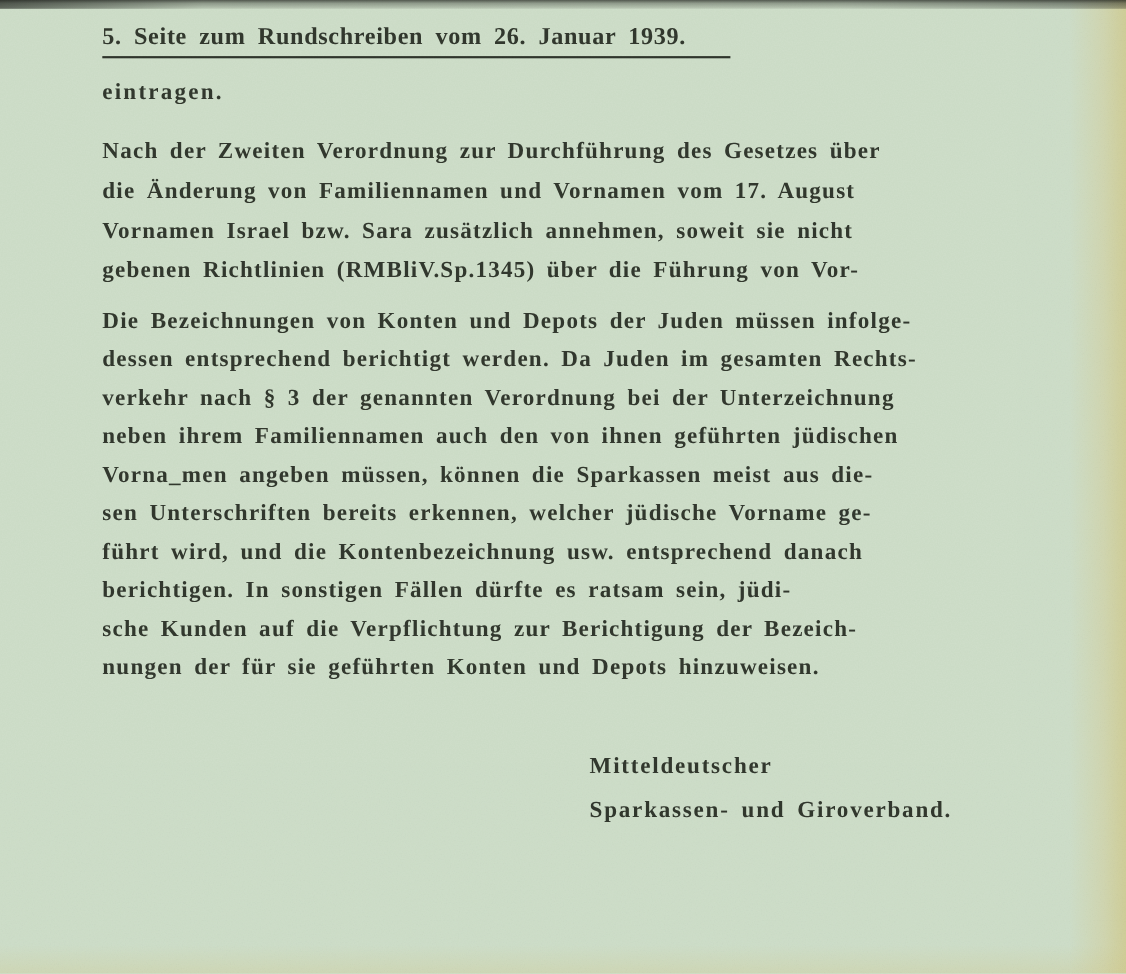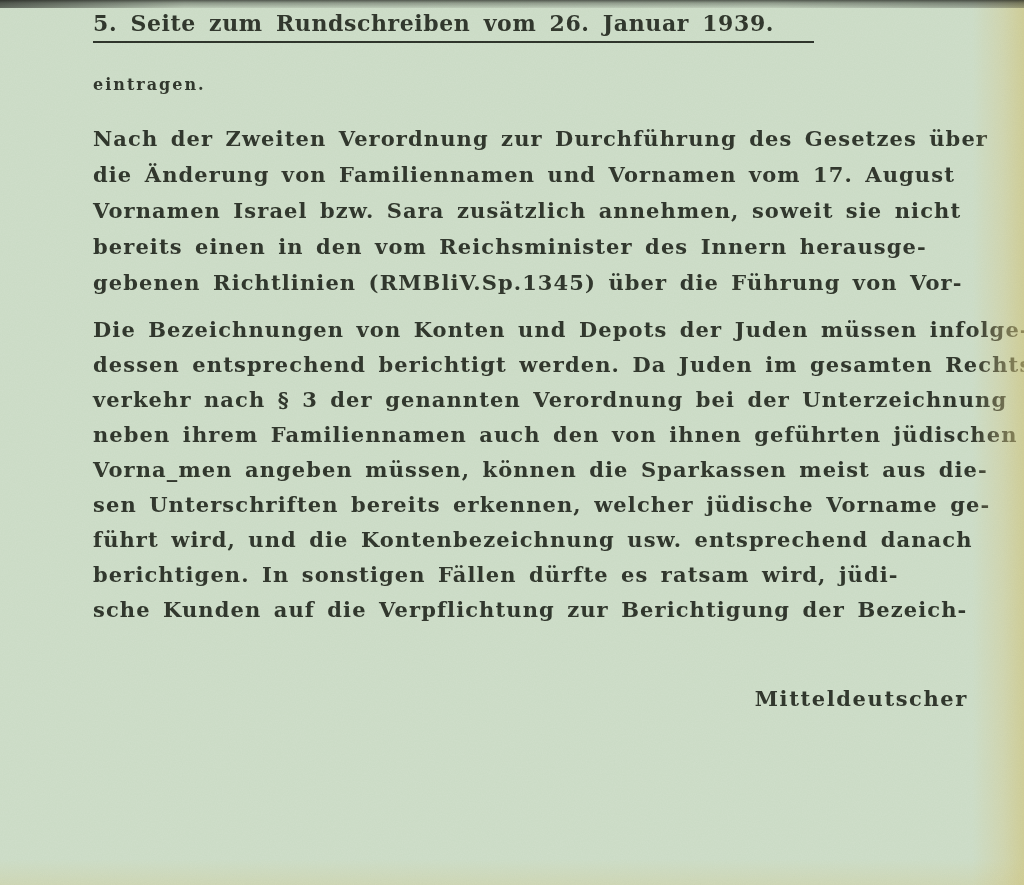--- a/index.html
+++ b/index.html
@@ -51,36 +51,37 @@
     z-index: 4;
     pointer-events: none;
     opacity: 0.8;
   }
 
   
   .page {
     position: absolute;
     inset: 0;
     box-sizing: border-box;
-    padding: 8px 80px 0 93px;
+    padding: 18px 80px 0 93px;
     z-index: 1;
+    font-family: Liberation Serif, serif;
   }
   .header-title {
     display: inline-block;
     font-size: 22px;
     line-height: 30px;
     letter-spacing: 0.6px;
     word-spacing: 5px;
     padding-right: 40px;
     padding-bottom: 3px;
     border-bottom: 2.5px solid #2d332a;
   }
   .intro-line {
-    margin-top: 27px;
-    font-size: 16px;
+    margin-top: 15px;
+    font-size: 21px;
     line-height: 30px;
     letter-spacing: 2px;
   }
   .para {
     font-size: 21px;
     letter-spacing: 1.1px;
     word-spacing: 4px;
   }
   .para-1 {
     margin-top: 21px;
@@ -88,21 +89,21 @@
   }
   .para-2 {
     margin-top: 11px;
     line-height: 35px;
   }
   .para-line { white-space: nowrap; }
   .signature-block {
     margin-top: 52px;
     margin-left: 443px;
     width: 432px;
-    text-align: right;
+    text-align: left;
     font-size: 21px;
     line-height: 40px;
     letter-spacing: 1.6px;
     word-spacing: 4px;
   }
 </style>
 </head>
 <body>
 
 <div class="page">
@@ -110,38 +111,39 @@
   <div>
     <span class="header-title">5. Seite zum Rundschreiben vom 26. Januar 1939.</span>
   </div>
 
   <div class="intro-line">eintragen.</div>
 
   <div class="para para-1">
     <div class="para-line">Nach der Zweiten Verordnung zur Durchführung des Gesetzes über</div>
     <div class="para-line">die Änderung von Familiennamen und Vornamen vom 17. August</div>
     <div class="para-line">Vornamen Israel bzw. Sara zusätzlich annehmen, soweit sie nicht</div>
-    <div class="para-line">bereits einen in den vom Reichsminister des Innern herausge-</div>
     <div class="para-line">gebenen Richtlinien (RMBliV.Sp.1345) über die Führung von Vor-</div>
   </div>
 
   <div class="para para-2">
     <div class="para-line">Die Bezeichnungen von Konten und Depots der Juden müssen infolge-</div>
     <div class="para-line">dessen entsprechend berichtigt werden. Da Juden im gesamten Rechts-</div>
     <div class="para-line">verkehr nach § 3 der genannten Verordnung bei der Unterzeichnung</div>
     <div class="para-line">neben ihrem Familiennamen auch den von ihnen geführten jüdischen</div>
     <div class="para-line">Vorna_men angeben müssen, können die Sparkassen meist aus die-</div>
     <div class="para-line">sen Unterschriften bereits erkennen, welcher jüdische Vorname ge-</div>
     <div class="para-line">führt wird, und die Kontenbezeichnung usw. entsprechend danach</div>
-    <div class="para-line">berichtigen. In sonstigen Fällen dürfte es ratsam wird, jüdi-</div>
+    <div class="para-line">berichtigen. In sonstigen Fällen dürfte es ratsam sein, jüdi-</div>
     <div class="para-line">sche Kunden auf die Verpflichtung zur Berichtigung der Bezeich-</div>
+    <div class="para-line">nungen der für sie geführten Konten und Depots hinzuweisen.</div>
   </div>
 
   <div class="signature-block">
     <div>Mitteldeutscher</div>
+    <div>Sparkassen- und Giroverband.</div>
   </div>
 
 </div>
 
 <div class="right-edge-tint"></div>
 <div class="bottom-edge-tint"></div>
 <div class="top-edge-shadow"></div>
 
 <svg class="grain-svg" width="1024" height="885">
   <filter id="paperGrain" x="0" y="0" width="100%" height="100%">

